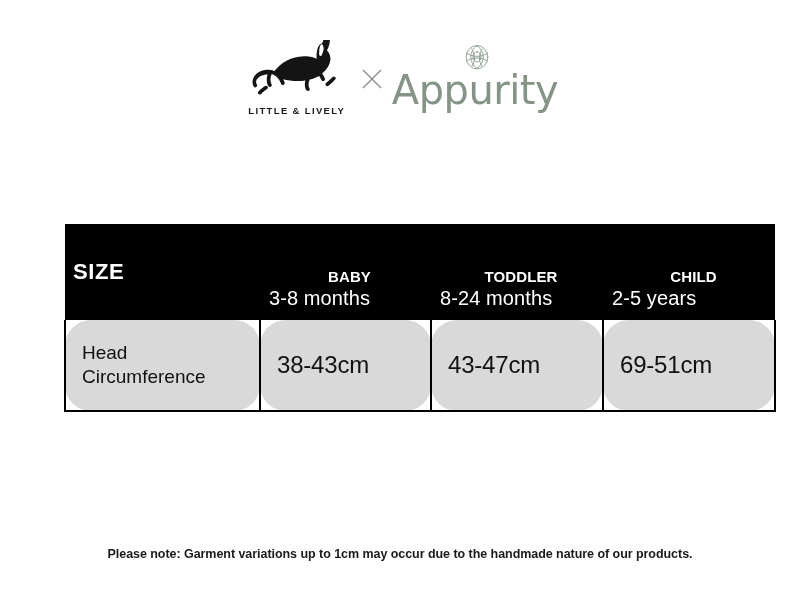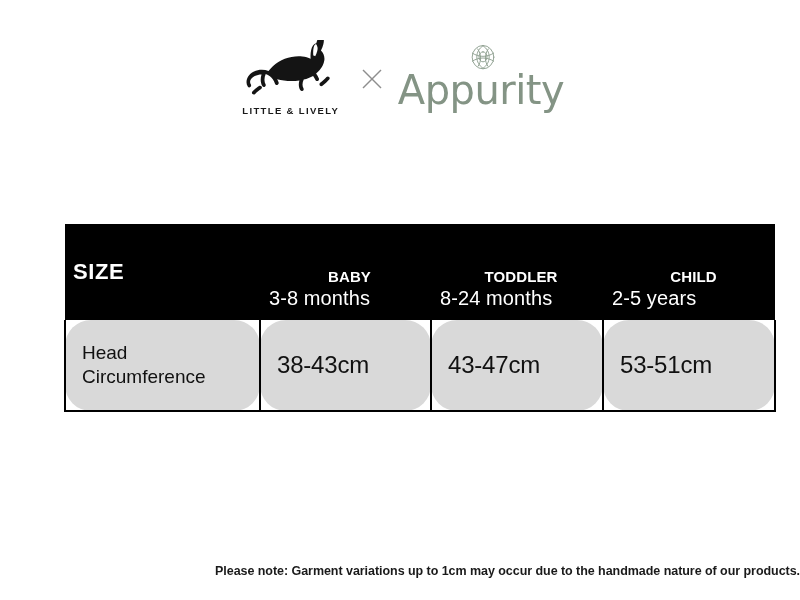--- a/index.html
+++ b/index.html
@@ -19,21 +19,21 @@
   
   .logo-band {
     position: absolute;
     left: 0;
     top: 28px;
     width: 800px;
     height: 100px;
     display: flex;
     align-items: center;
     justify-content: center;
-    gap: 14px;
+    gap: 8px;
   }
 
   .brand-left {
     display: flex;
     flex-direction: column;
     align-items: center;
     justify-content: flex-start;
     width: 110px;
   }
   .bunny-icon {
@@ -161,23 +161,23 @@
   .row-value {
     font-size: 24px;
     line-height: 1.1;
     letter-spacing: -0.2px;
   }
 
   
   .footer-note {
     position: absolute;
     left: 0;
-    top: 564px;
+    top: 547px;
     width: 800px;
-    text-align: right;
+    text-align: center;
     font-size: 12.5px;
     font-weight: bold;
     color: #1a1a1a;
     letter-spacing: -0.05px;
   }
 </style>
 </head>
 <body>
 
 <div class="logo-band">
@@ -240,19 +240,19 @@
         <span class="row-label">Head
 Circumference</span>
       </td>
       <td>
         <span class="row-value">38-43cm</span>
       </td>
       <td>
         <span class="row-value">43-47cm</span>
       </td>
       <td>
-        <span class="row-value">53-51cm</span>
+        <span class="row-value">69-51cm</span>
       </td>
     </tr>
   </tbody>
 </table>
 
 <div class="footer-note">Please note: Garment variations up to 1cm may occur due to the handmade nature of our products.</div>
 
 </body></html>

